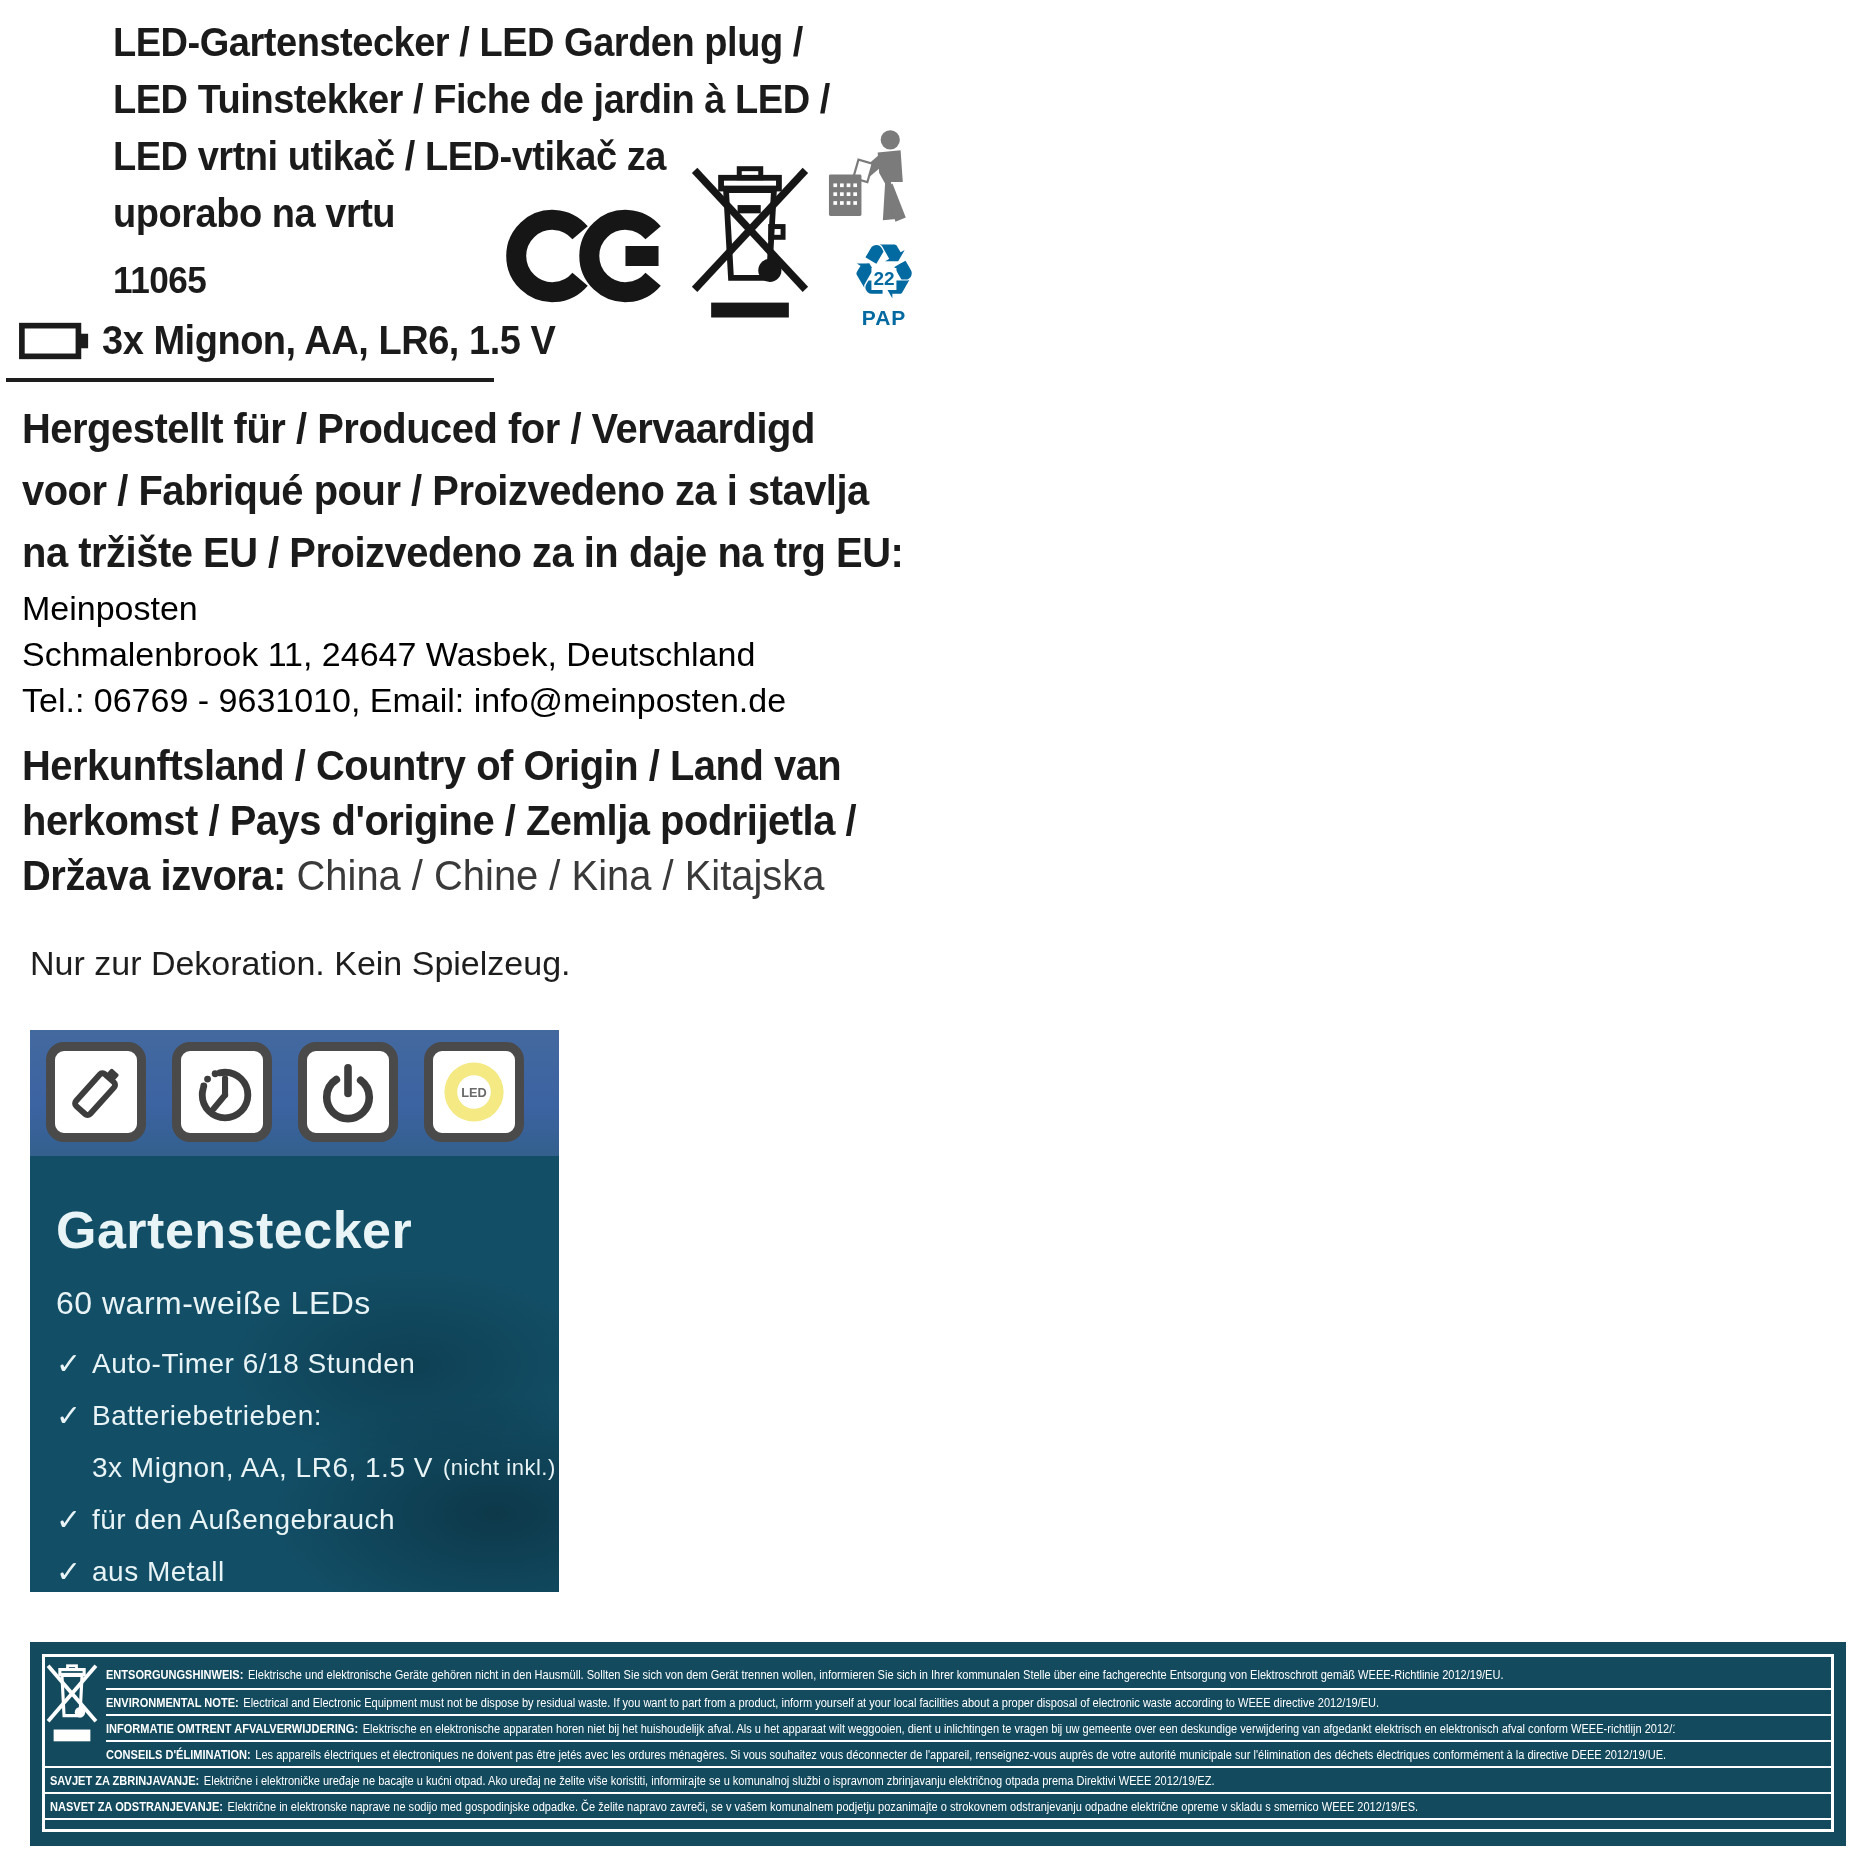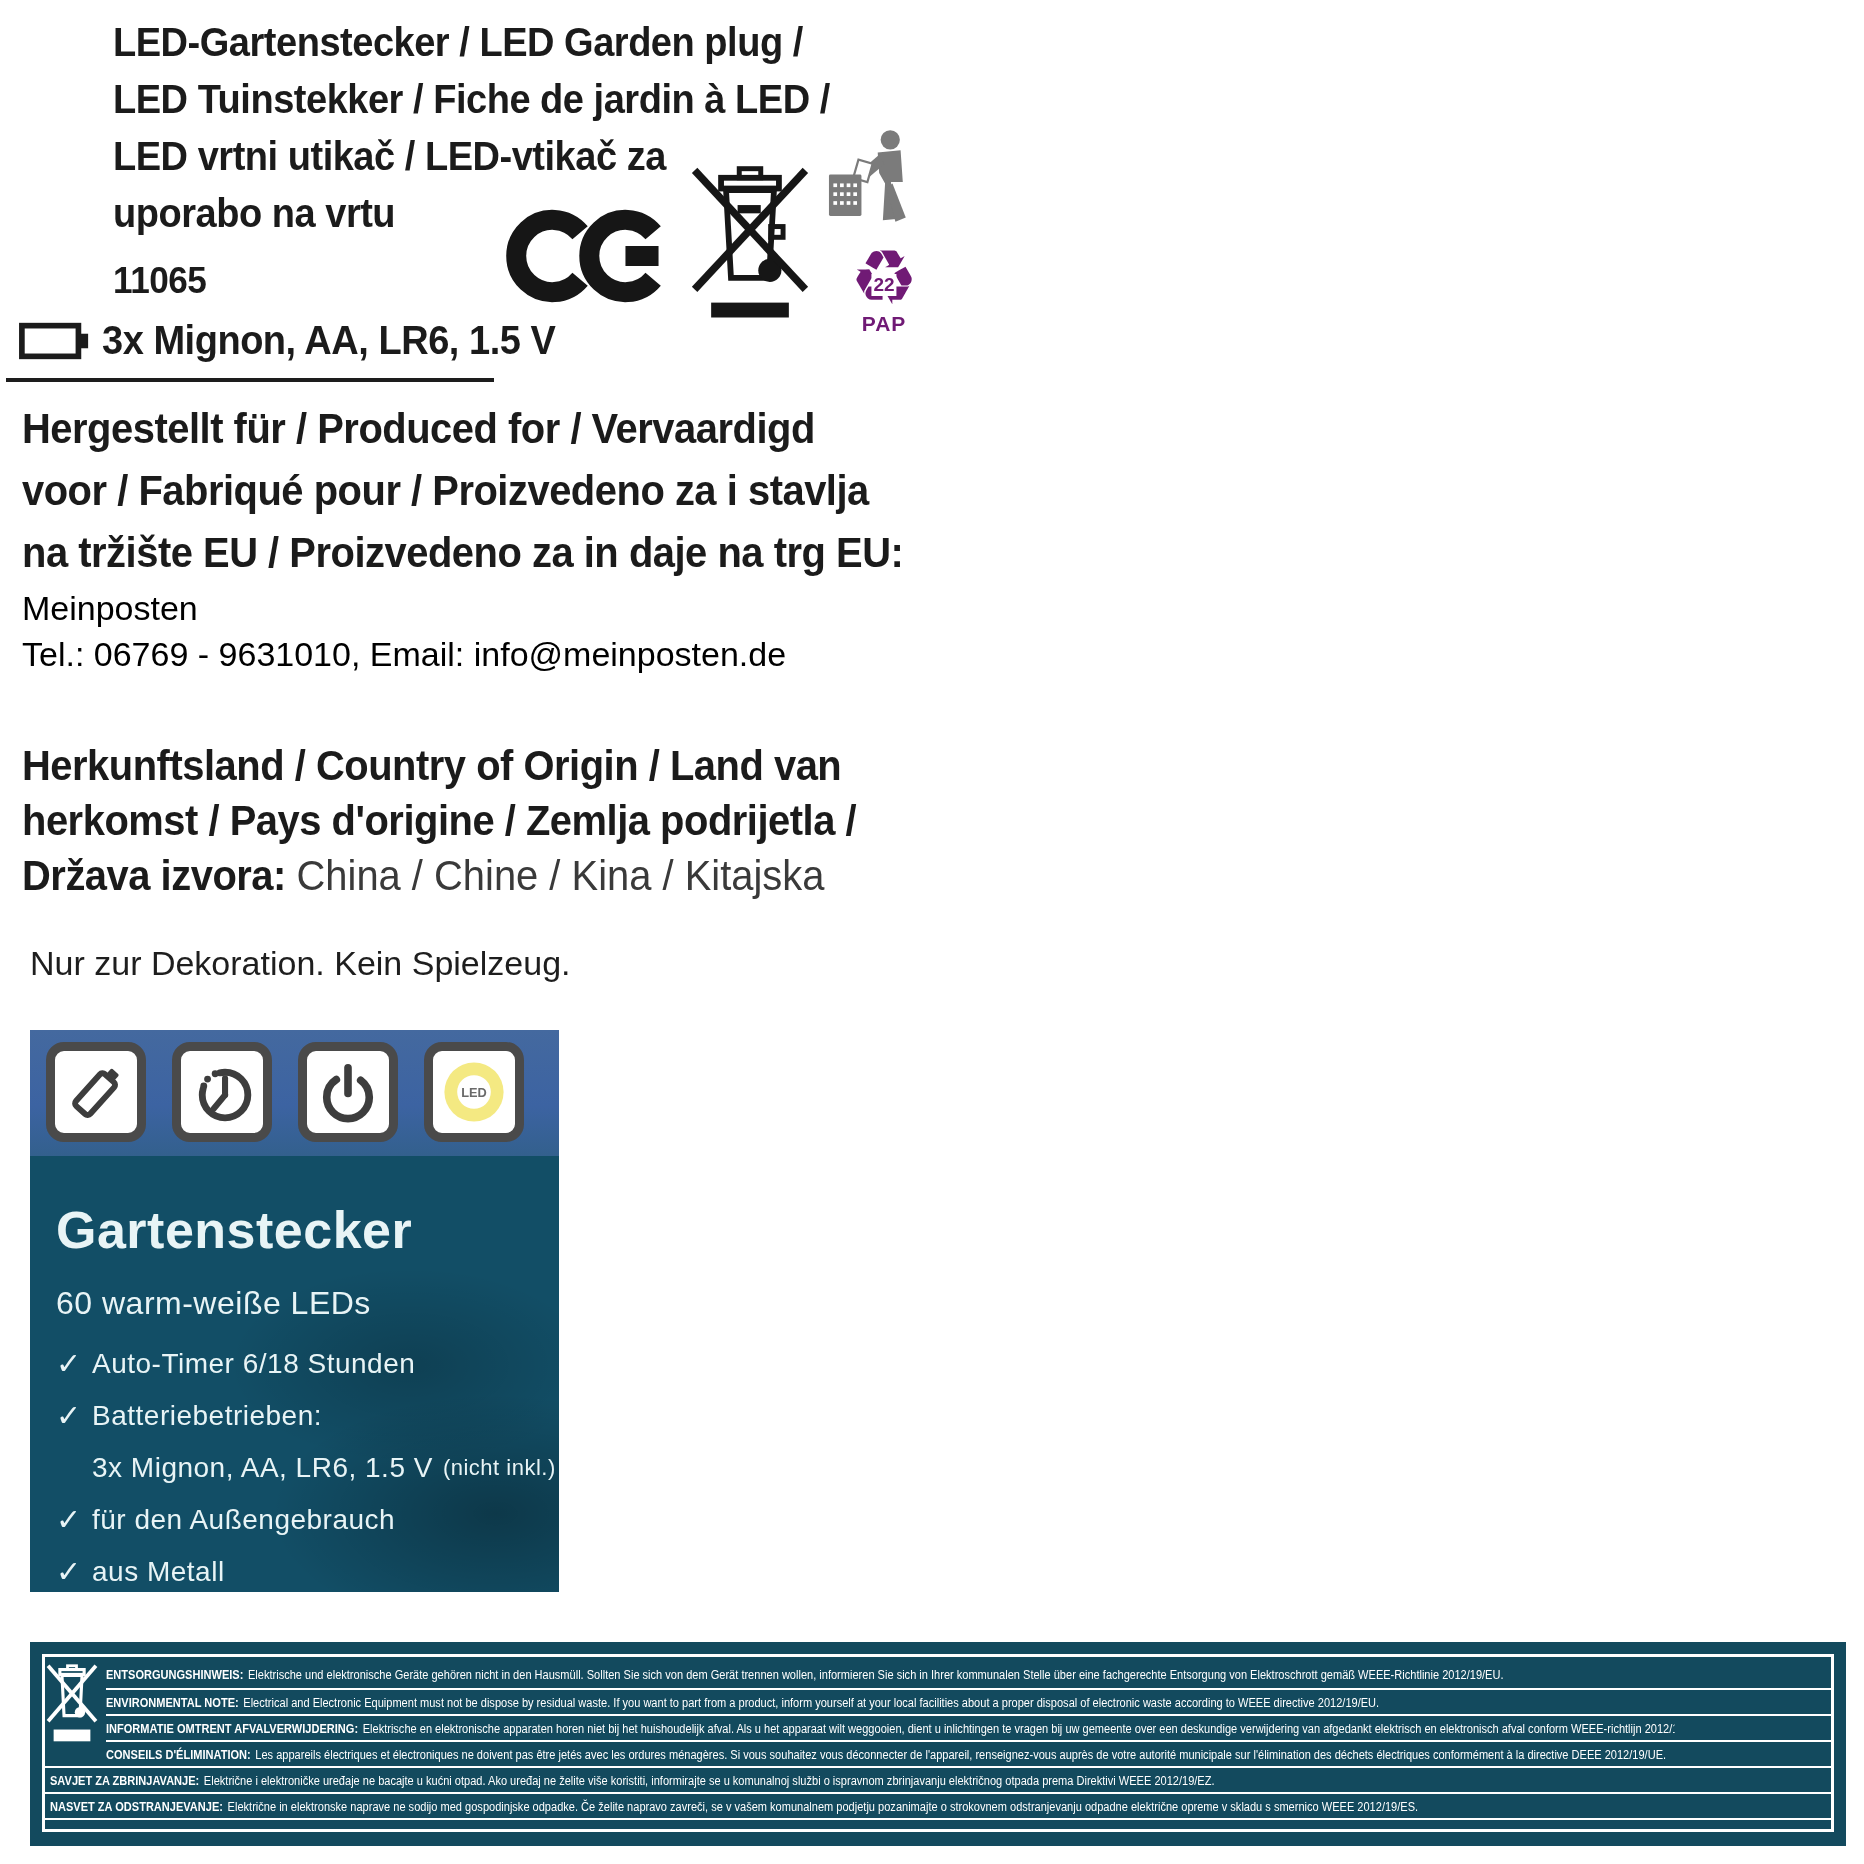--- a/index.html
+++ b/index.html
@@ -46,21 +46,21 @@
 
   
   .footer{left:30px;top:1642px;width:1816px;height:204px;background:#134a5e;}
   .footer-border{position:absolute;left:12px;top:12px;right:12px;bottom:14px;border:3px solid #ffffff;}
   .f-row{position:absolute;height:26px;line-height:26px;font-size:12px;color:#ffffff;
          white-space:nowrap;overflow:hidden;transform:scaleX(0.92);transform-origin:left center;}
   .f-row b{font-weight:700;margin-right:5px;}
   .sep{position:absolute;height:2px;background:#ffffff;}
 
   
-  .pap{left:836px;top:240px;width:96px;text-align:center;color:#701a75;}
+  .pap{left:836px;top:234px;width:96px;text-align:center;color:#0369a1;}
   .pap .tri{font-size:76px;line-height:76px;}
   .pap .code{position:absolute;left:50%;top:34px;transform:translateX(-50%);font-size:19px;font-weight:700;
              background:#fff;padding:0 2px;}
   .pap .mat{font-size:21px;font-weight:700;margin-top:-4px;letter-spacing:1px;}
 </style>
 </head>
 <body>
 
 <div class="page">
 
@@ -126,20 +126,21 @@
     <div class="mat">PAP</div>
   </div>
 
   <div class="abs producer-heading cond">
     <div>Hergestellt für / Produced for / Vervaardigd</div>
     <div>voor / Fabriqué pour / Proizvedeno za i stavlja</div>
     <div>na tržište EU / Proizvedeno za in daje na trg EU:</div>
   </div>
   <div class="abs address-block reg">
     <div>Meinposten</div>
+    <div>Schmalenbrook 11, 24647 Wasbek, Deutschland</div>
     <div>Tel.: 06769 - 9631010, Email: info@meinposten.de</div>
   </div>
 
   <div class="abs origin-heading cond">
     <div>Herkunftsland / Country of Origin / Land van</div>
     <div>herkomst / Pays d'origine / Zemlja podrijetla /</div>
     <div>
       <span>Država izvora:</span>
       <span class="origin-value">China / Chine / Kina / Kitajska</span>
     </div>

